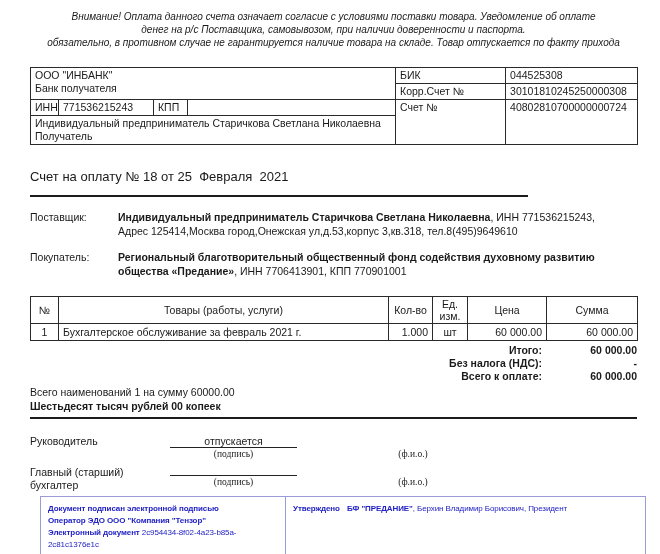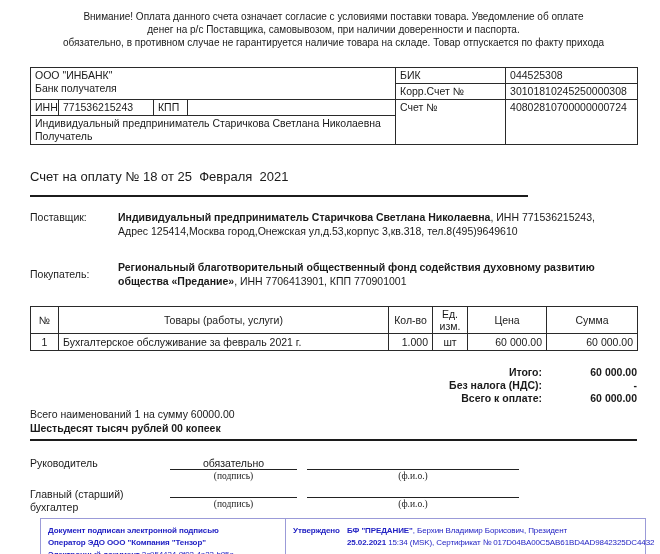--- a/index.html
+++ b/index.html
@@ -8,65 +8,65 @@
     position: relative;
     width: 660px; height: 554px;
     background: #fff;
     overflow: hidden;
     font-family: "Liberation Sans", "DejaVu Sans", sans-serif;
     color: #1a1a1a;
     padding: 8px 23px 0 30px;
   }
 
   
-  .notice { text-align: center; font-size: 10px; line-height: 13px; margin-top: 2px; }
+  .notice { text-align: center; font-size: 10px; line-height: 13px; margin-top: 2px; font-style: italic; }
 
   
   table.bank { border-collapse: collapse; width: 607px; margin-top: 18px; table-layout: fixed; }
   table.bank td { border: 1px solid #2a2a2a; font-size: 10.5px; line-height: 13px; padding: 1px 4px; vertical-align: top; }
   table.bank td.mid { vertical-align: middle; }
 
   
   .title { margin-top: 24px; font-size: 13px; font-weight: normal; white-space: pre; }
   .rule1 { margin-top: 11px; width: 498px; border-top: 2px solid #1c1c1c; }
   .rule2 { margin-top: 4px; width: 607px; border-top: 2px solid #1c1c1c; }
 
   
   .parties { margin-top: 14px; font-size: 10.5px; line-height: 13.5px; }
   .party-row { display: flex; }
-  .party-row + .party-row { margin-top: 23px; align-items: center; }
+  .party-row + .party-row { margin-top: 13px; }
   .party-label { width: 88px; flex-shrink: 0; }
   .party-value { flex: 1; max-width: 507px; }
   .b { font-weight: bold; }
 
   
   table.items { border-collapse: collapse; width: 607px; margin-top: 18px; table-layout: fixed; }
   table.items td, table.items th { border: 1px solid #2a2a2a; font-size: 10.5px; line-height: 12px; padding: 1px 4px; font-weight: normal; }
   table.items th { text-align: center; vertical-align: middle; height: 24px; }
   table.items td { height: 17px; vertical-align: middle; }
   .ta-c { text-align: center; }
   .ta-r { text-align: right; }
 
   
-  .totals { margin-top: 15px; width: 607px; font-size: 10.5px; line-height: 13px; font-weight: bold; }
+  .totals { margin-top: 3px; width: 607px; font-size: 10.5px; line-height: 13px; font-weight: bold; }
   .total-row { display: flex; justify-content: flex-end; }
   .total-value { width: 95px; text-align: right; }
 
   
   .summary { margin-top: 2px; font-size: 10.5px; line-height: 14px; }
 
   
   .sigs { margin-top: 16px; font-size: 10.5px; }
   .sig-row { display: flex; }
   .sig-row + .sig-row { margin-top: 3px; }
   .sig-label { width: 140px; flex-shrink: 0; line-height: 13px; }
   .sig-label.low { padding-top: 3px; }
   .sig-field { display: flex; flex-direction: column; }
   .sig-field.f1 { width: 127px; }
-  .sig-field.f2 { width: 212px; margin-left: 10px; }
+  .sig-field.f2 { width: 212px; margin-left: 10px; align-items: center; }
   .sig-value { height: 13px; line-height: 13px; text-align: center; border-bottom: 1px solid #222; }
   .sig-caption { text-align: center; font-size: 9.5px; line-height: 11px; padding-top: 1px; font-family: Liberation Serif, serif; }
 
   
   .stamp {
     margin-top: 4px; margin-left: 10px; margin-right: -9px;
     border: 1px solid #9b9bd8;
     display: flex;
     color: #2222c4;
     font-size: 8px; line-height: 12px; letter-spacing: -0.1px;
@@ -198,21 +198,21 @@
     <div>Всего наименований 1 на сумму 60000.00</div>
     <div class="b">Шестьдесят тысяч рублей 00 копеек</div>
   </div>
 
   <div class="rule2"></div>
 
   <div class="sigs">
     <div class="sig-row">
       <div class="sig-label">Руководитель</div>
       <div class="sig-field f1">
-        <div class="sig-value">обязательно</div>
+        <div class="sig-value">отпускается</div>
         <div class="sig-caption">(подпись)</div>
       </div>
       <div class="sig-field f2">
         <div class="sig-value"></div>
         <div class="sig-caption">(ф.и.о.)</div>
       </div>
     </div>
     <div class="sig-row">
       <div class="sig-label low">Главный (старший) бухгалтер</div>
       <div class="sig-field f1">
@@ -230,19 +230,18 @@
     <div class="stamp-left">
       <div class="b">Документ подписан электронной подписью</div>
       <div class="b">Оператор ЭДО ООО "Компания "Тензор"</div>
       <div><span class="b">Электронный документ </span><span>2c954434-8f02-4a23-b85a-2c81c1376e1c</span></div>
     </div>
     <div class="stamp-right">
       <div class="stamp-entry">
         <div class="stamp-entry-label">Утверждено</div>
         <div class="stamp-entry-body">
           <div><span class="b">БФ "ПРЕДАНИЕ"</span><span>, Берхин Владимир Борисович, Президент</span></div>
-          <div><span class="b">25.02.2021</span><span> 15:34 (MSK), Сертификат № 017D04BA00C5AB61BD4AD9842325DC4432</span></div>
         </div>
       </div>
     </div>
   </div>
 
 </div>
 
 </body></html>

